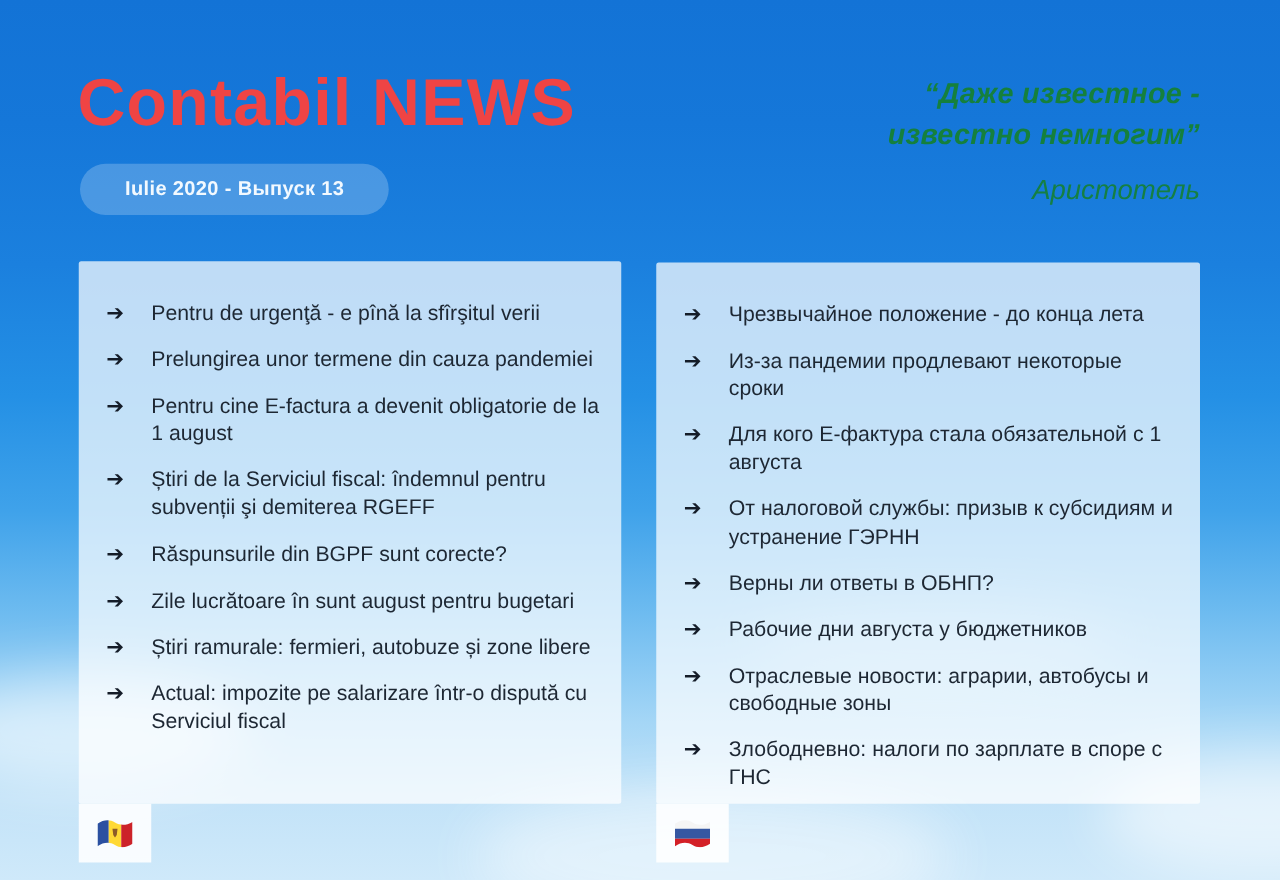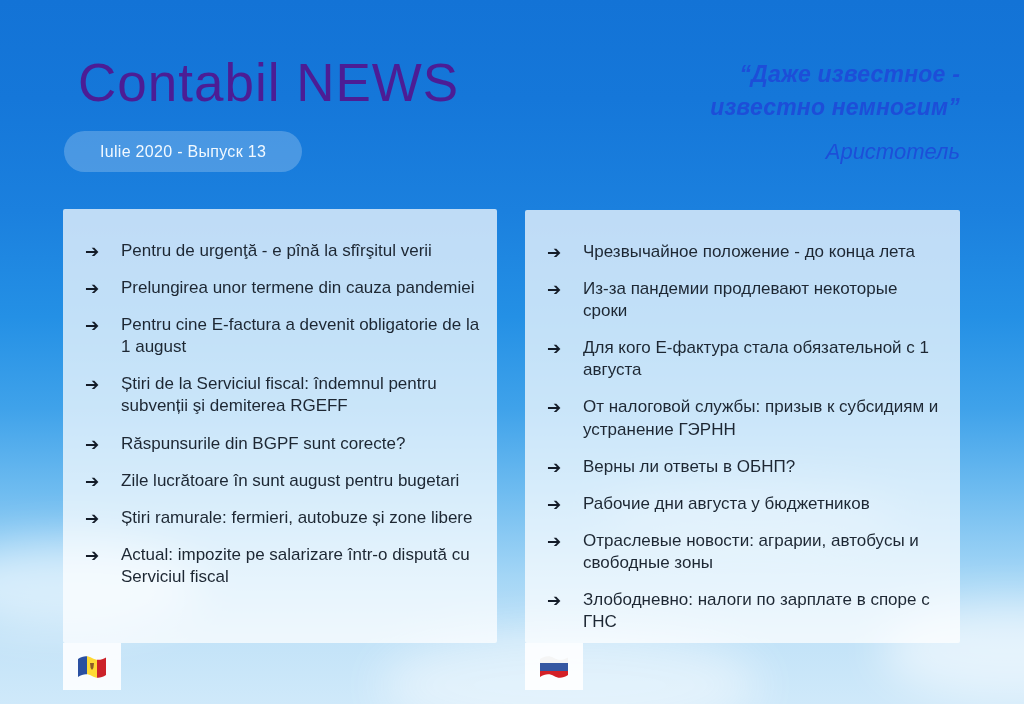--- a/index.html
+++ b/index.html
@@ -11,32 +11,32 @@
       #2490e5 45%, #3fa2ea 58%, #6fbcf0 70%,
       #a4d6f6 82%, #c3e3f8 91%, #cfe9fa 100%);
   }
   .cloud{position:absolute;background:rgba(255,255,255,0.55);border-radius:50%;filter:blur(22px);}
   .cloud.c1{left:-60px;top:540px;width:260px;height:90px;}
   .cloud.c2{left:380px;top:630px;width:380px;height:110px;opacity:.8;}
   .cloud.c3{left:880px;top:600px;width:260px;height:100px;}
   .cloud.c4{left:600px;top:480px;width:300px;height:70px;opacity:.35;}
 
   .title{
-    position:absolute;left:78px;top:52px;
-    color:#4c1d95;font-size:53px;font-weight:400;letter-spacing:1px;
+    position:absolute;left:62px;top:52px;
+    color:#ef4444;font-size:53px;font-weight:700;letter-spacing:1px;
   }
   .badge{
     position:absolute;left:64px;top:131px;height:41px;
     padding:0 36px;border-radius:21px;
     background:rgba(255,255,255,0.22);
     display:flex;align-items:center;justify-content:center;
-    color:#f2f9ff;font-size:16px;font-weight:400;letter-spacing:.3px;text-align:right;
+    color:#f2f9ff;font-size:16px;font-weight:700;letter-spacing:.3px;text-align:right;
   }
   .quote{
-    position:absolute;right:64px;top:58px;width:420px;text-align:right;color:#1d4ed8;
+    position:absolute;right:64px;top:58px;width:420px;text-align:right;color:#15803d;
   }
   .quote-text{font-size:23px;font-weight:700;font-style:italic;line-height:1.42;letter-spacing:.2px;}
   .quote-author{margin-top:16px;font-size:22px;font-style:italic;font-weight:400;opacity:.96;}
 
   .panel{
     position:absolute;top:209px;height:434px;width:434px;
     background:rgba(255,255,255,0.72);border-radius:2px;
     box-sizing:border-box;padding:31px 16px 0 22px;
   }
   .panel.left{left:63px;}

